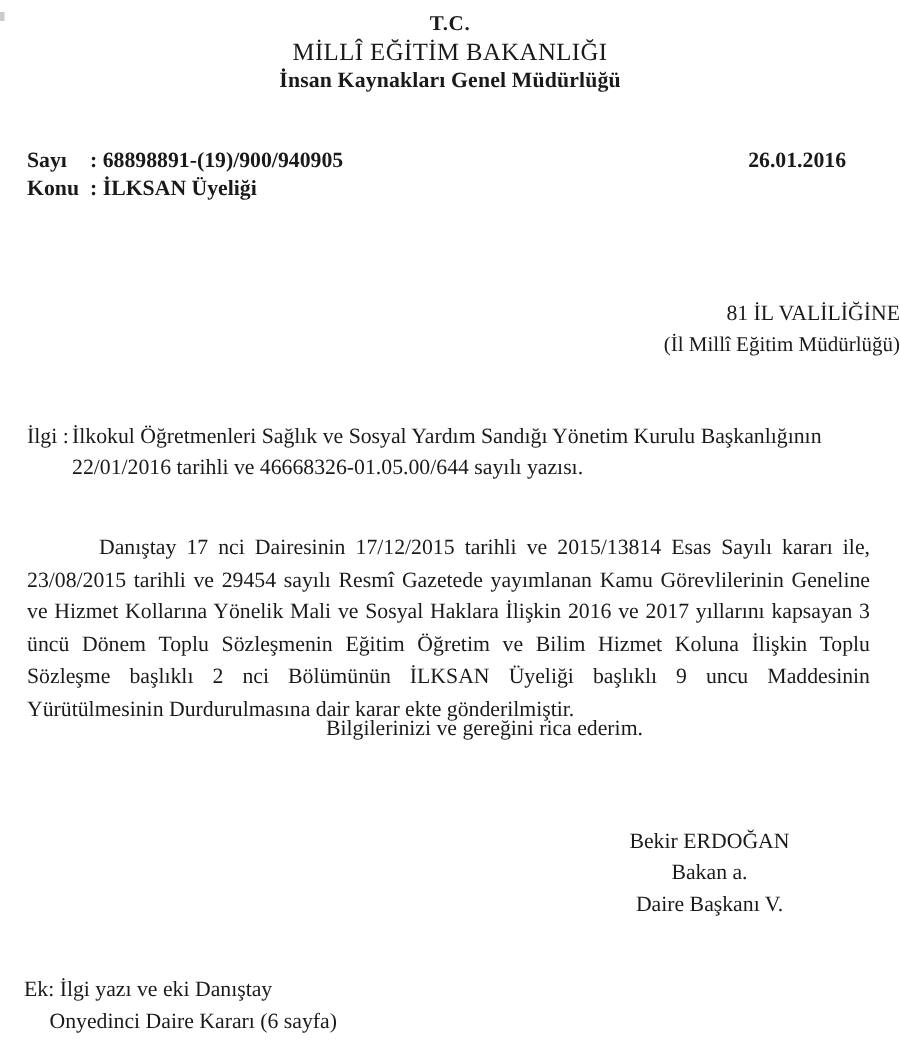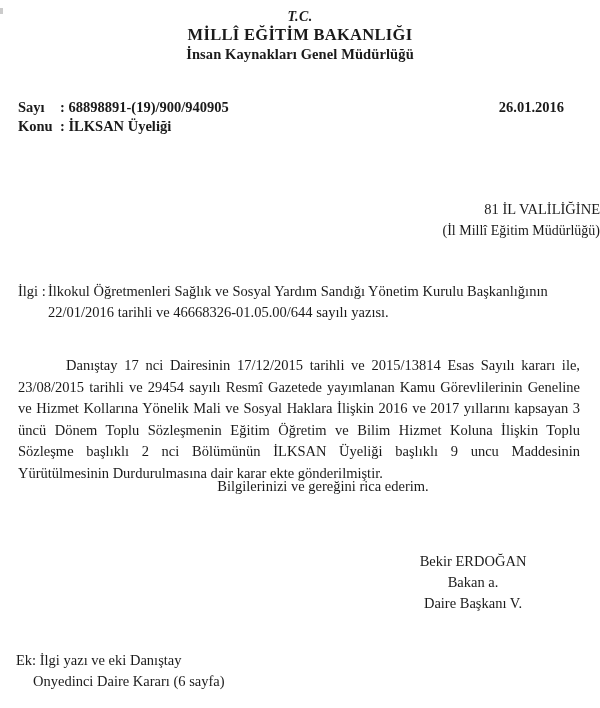--- a/index.html
+++ b/index.html
@@ -42,24 +42,23 @@
     left: 0;
     top: 8px;
     width: 600px;
     text-align: center;
   }
   .lh-tc {
     font-weight: bold;
     font-size: 14px;
     letter-spacing: 0.4px;
     line-height: 17px;
-    font-style: italic;
   }
   .lh-ministry {
-    font-weight: bold;
+    font-weight: normal;
     font-size: 16.5px;
     letter-spacing: 0.3px;
     line-height: 20px;
   }
   .lh-dept {
     font-weight: bold;
     font-size: 14.5px;
     letter-spacing: 0.1px;
     line-height: 19px;
   }

